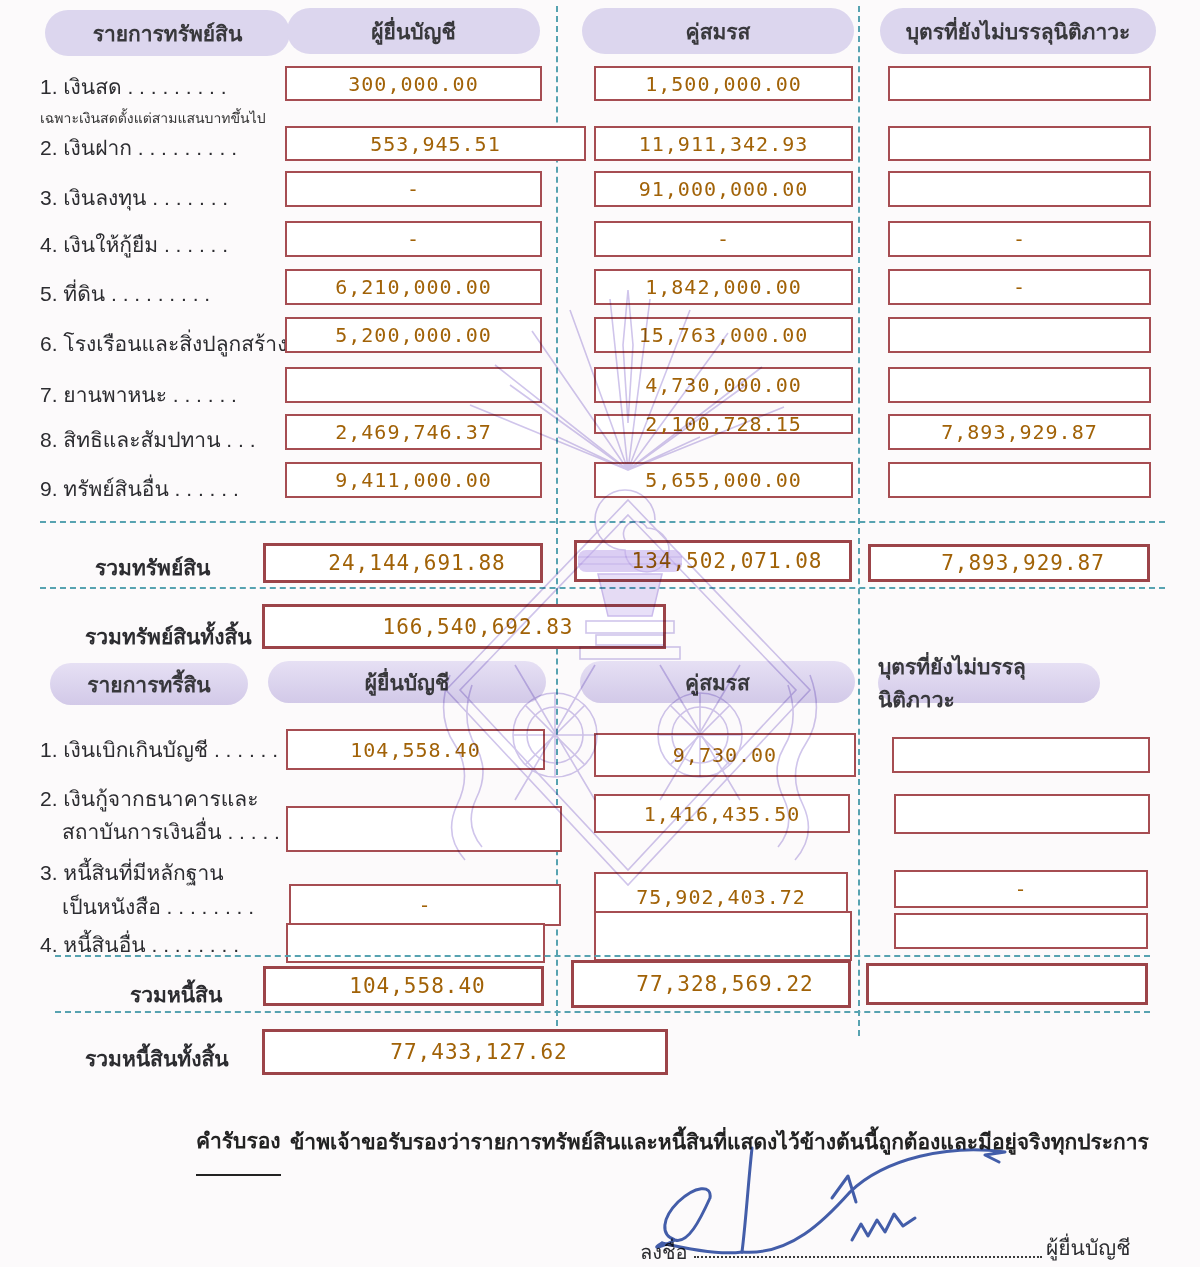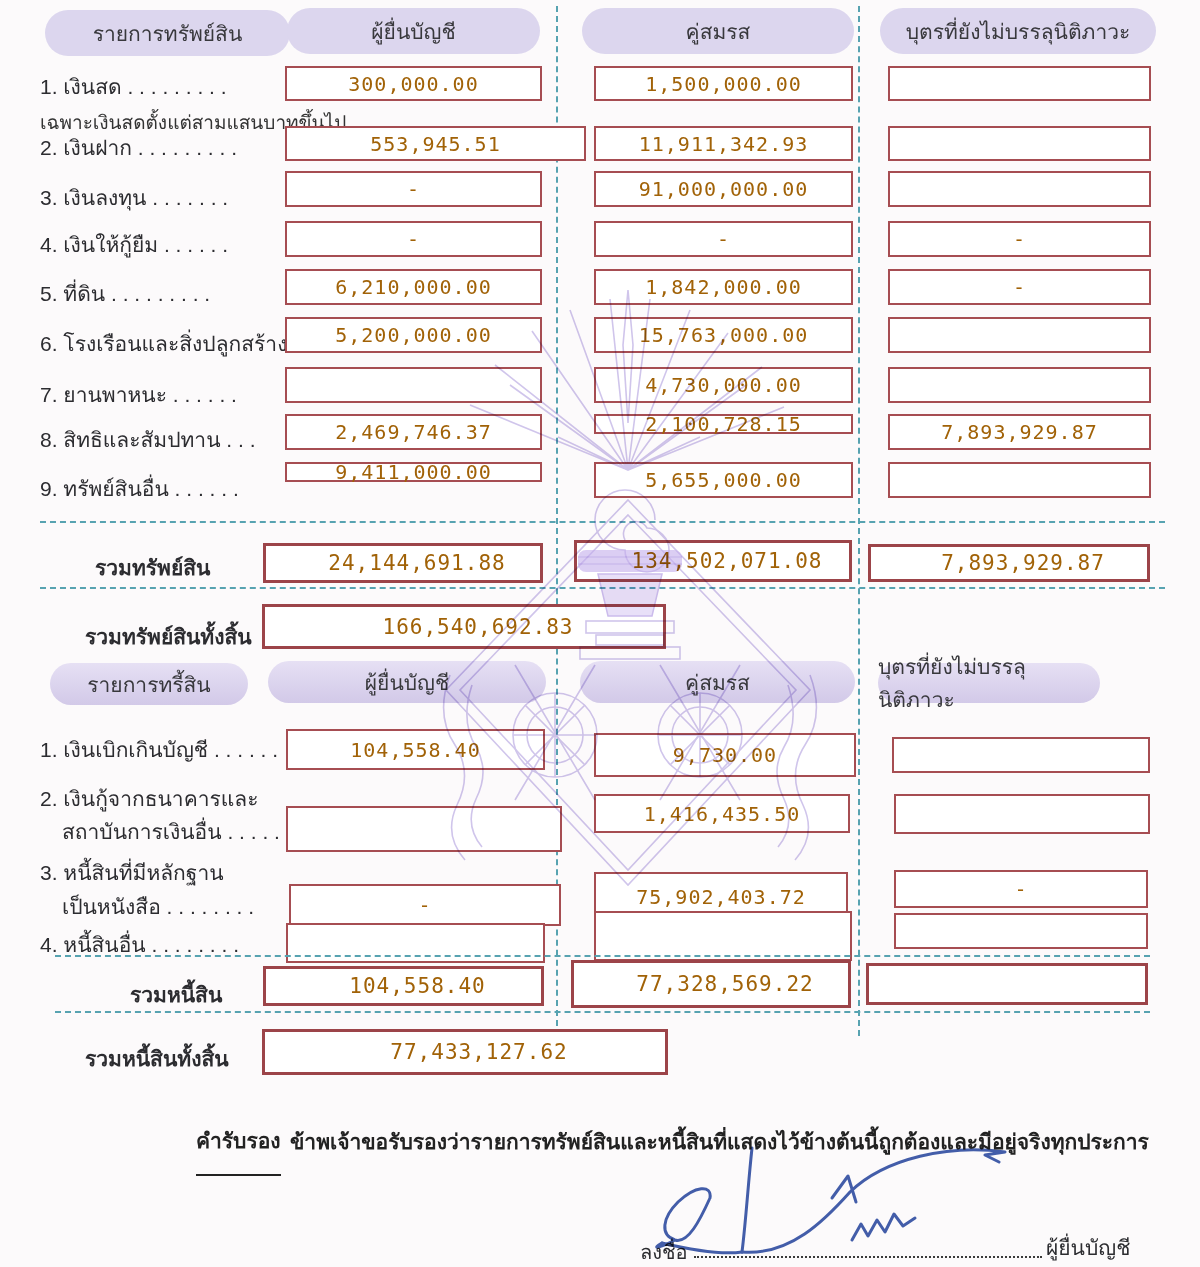--- a/index.html
+++ b/index.html
@@ -1,27 +1,27 @@
 <!DOCTYPE html>
 <html><head>
 <meta charset="utf-8">
 <style>
   html,body{margin:0;padding:0;background:#e8e8e8;}
   #page{position:relative;width:1200px;height:1267px;background:#fcfafb;overflow:hidden;
         font-family:"Liberation Sans",sans-serif;}
   .pill{position:absolute;background:#dcd6ee;border-radius:24px;display:flex;align-items:center;
-        justify-content:center;font-size:21px;font-weight:400;color:#38383c;}
+        justify-content:center;font-size:21px;font-weight:700;color:#38383c;}
   .pill.liab{background:linear-gradient(180deg,#e6e0f4 0%,#d2c9e8 100%);}
   .box{position:absolute;background:#ffffff;border:2px solid #a64d52;display:flex;
        align-items:center;justify-content:center;box-sizing:border-box;}
   .box.total{border-width:3px;border-color:#9c4449;padding-left:28px;}
   .val{font-family:"DejaVu Sans Mono",monospace;font-size:20px;color:#a16207;letter-spacing:1px;}
   .val.big{font-size:21px;}
   .lbl{position:absolute;font-size:21px;color:#2c2c30;white-space:nowrap;}
-  .lbl.small{font-size:19px;color:#333;}
+  .lbl.small{font-size:14px;color:#333;}
   .lbl.bold{font-weight:600;}
   .hdash{position:absolute;height:0;border-top:2px dashed #57a3b1;}
   .vdash{position:absolute;width:0;border-left:2px dashed #57a3b1;}
   .cert-title{position:absolute;font-size:21px;font-weight:700;color:#222;
               border-bottom:2px solid #222;padding-bottom:17px;}
   .cert-text{position:absolute;font-size:21px;font-weight:600;color:#222;white-space:nowrap;}
   .sig-dots{position:absolute;border-bottom:2px dotted #3a3a3a;}
   .wm{position:absolute;pointer-events:none;mix-blend-mode:multiply;}
 </style>
 </head>
@@ -128,21 +128,21 @@
       <span class="val">2,469,746.37</span>
     </div>
   <div class="box" style="left:594px;top:414px;width:259px;height:20px">
       <span class="val">2,100,728.15</span>
     </div>
   <div class="box" style="left:888px;top:414px;width:263px;height:36px">
       <span class="val">7,893,929.87</span>
     </div>
 
   <div class="lbl" style="left:40px;top:472px">9.  ทรัพย์สินอื่น  . . . . . .</div>
-  <div class="box" style="left:285px;top:462px;width:257px;height:20px">
+  <div class="box" style="left:285px;top:462px;width:257px;height:36px">
       <span class="val">9,411,000.00</span>
     </div>
   <div class="box" style="left:594px;top:462px;width:259px;height:36px">
       <span class="val">5,655,000.00</span>
     </div>
   <div class="box" style="left:888px;top:462px;width:263px;height:36px">
       <span class="val"></span>
     </div>
 
   <div class="hdash" style="left:40px;top:521px;width:1125px"></div>

